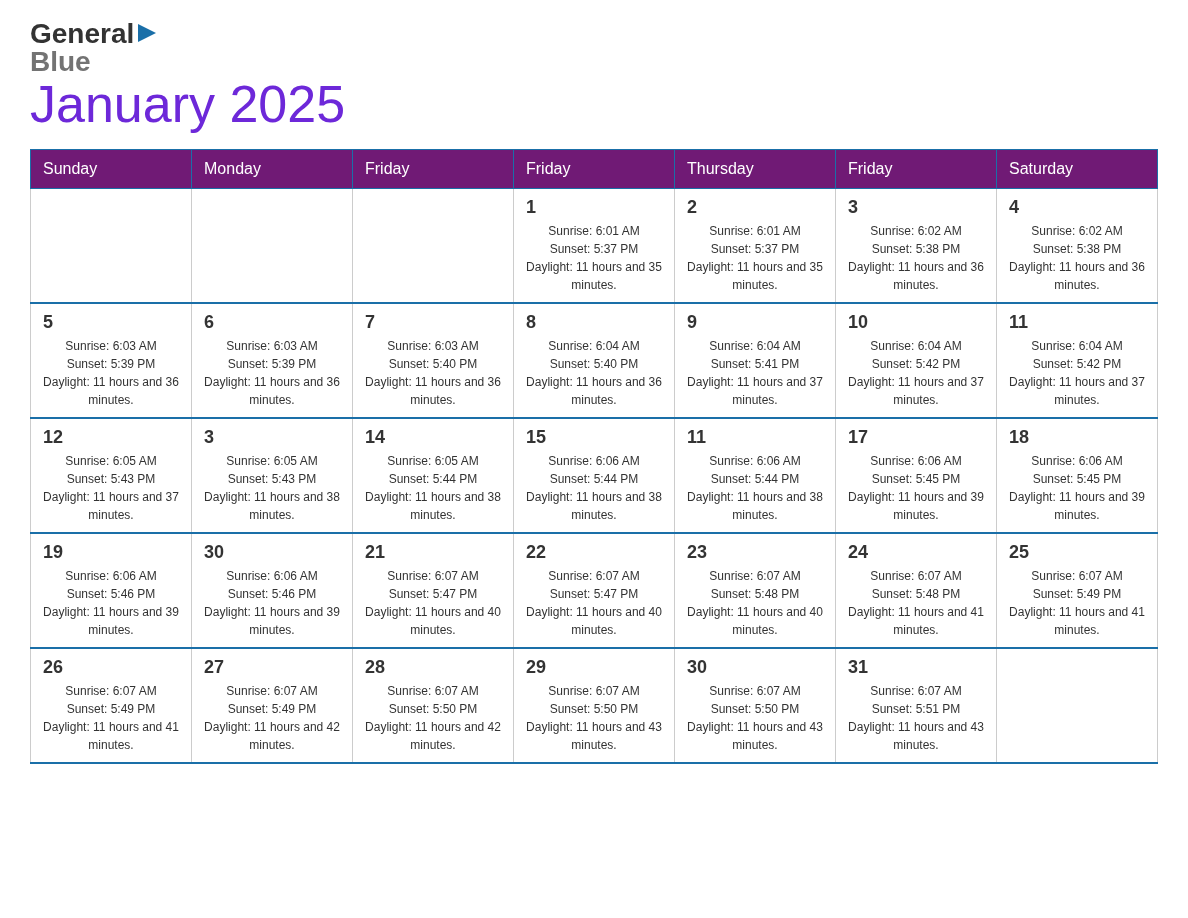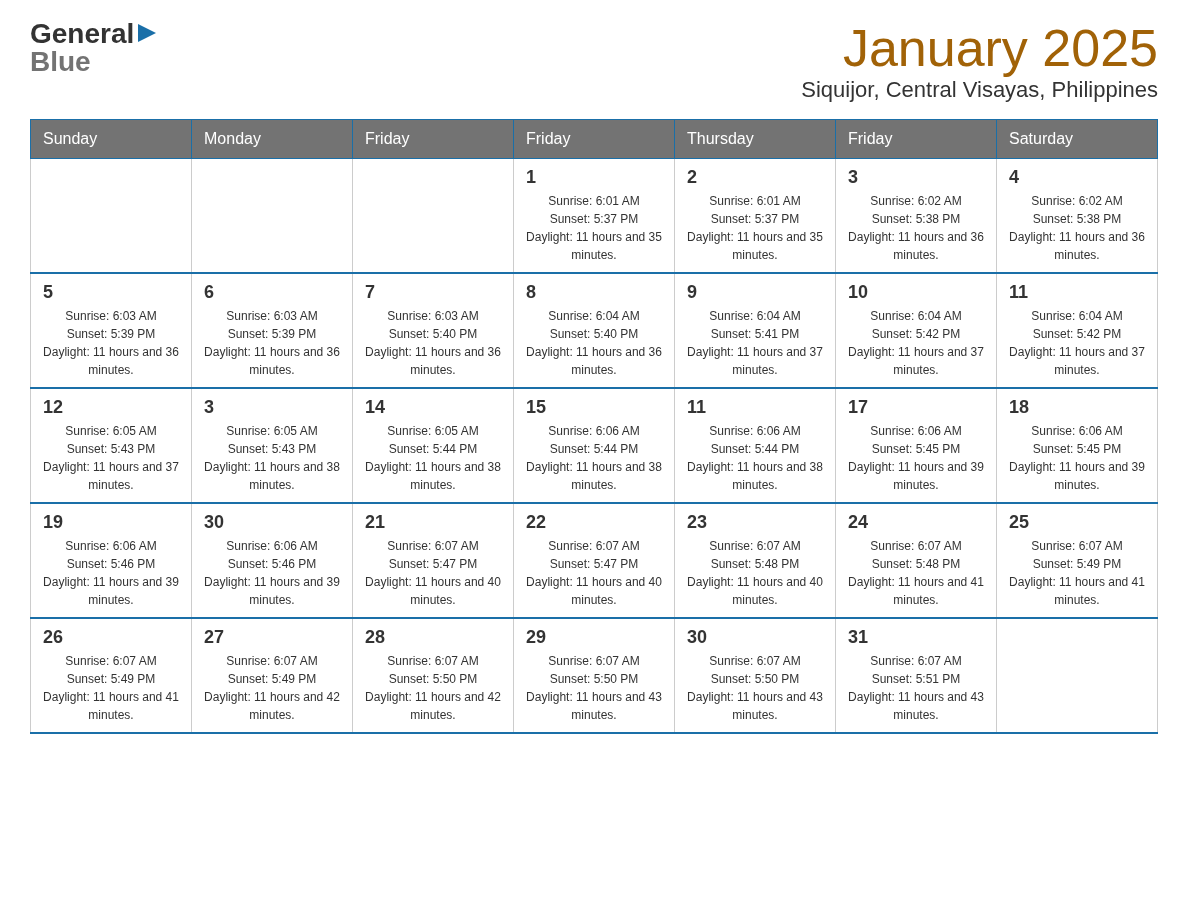--- a/index.html
+++ b/index.html
@@ -9,20 +9,21 @@
       color: #333;
       width: 1188px;
       min-height: 918px;
       padding: 20px 30px;
     }
     .header {
       display: flex;
       justify-content: space-between;
       align-items: flex-start;
       margin-bottom: 16px;
+      flex-direction: column;
     }
     .logo {
       display: flex;
       flex-direction: column;
       align-items: flex-start;
     }
     .logo-text-general {
       font-size: 28px;
       font-weight: bold;
       color: #333;
@@ -37,34 +38,34 @@
     .logo-row {
       display: flex;
       align-items: center;
     }
     .title-section {
       text-align: right;
     }
     .month-title {
       font-size: 52px;
       font-weight: normal;
-      color: #a16207;
+      color: #6d28d9;
       line-height: 1.1;
     }
     .location-title {
       font-size: 22px;
       color: #333;
       font-weight: normal;
     }
     table {
       width: 100%;
       border-collapse: collapse;
     }
     thead tr {
-      background-color: #737373;
+      background-color: #701a75;
     }
     thead th {
       color: #fff;
       padding: 10px 12px;
       text-align: left;
       font-size: 16px;
       font-weight: normal;
       border: 1px solid #1a6fa8;
     }
     tbody tr {
@@ -105,21 +106,20 @@
     <div class="logo-row">
       <span class="logo-text-general">General</span>
       <svg width="22" height="22" viewBox="0 0 22 22" style="margin-left:2px; margin-top:-2px;">
         <polygon points="2,2 20,11 2,20" fill="#1a6fa8"></polygon>
       </svg>
     </div>
     <span class="logo-text-blue">Blue</span>
   </div>
   <div class="title-section">
     <div class="month-title">January 2025</div>
-    <div class="location-title">Siquijor, Central Visayas, Philippines</div>
   </div>
 </div>
 
 <table>
   <thead>
     <tr>
     <th>Sunday</th>
         <th>Monday</th>
         <th>Friday</th>
         <th>Friday</th>

